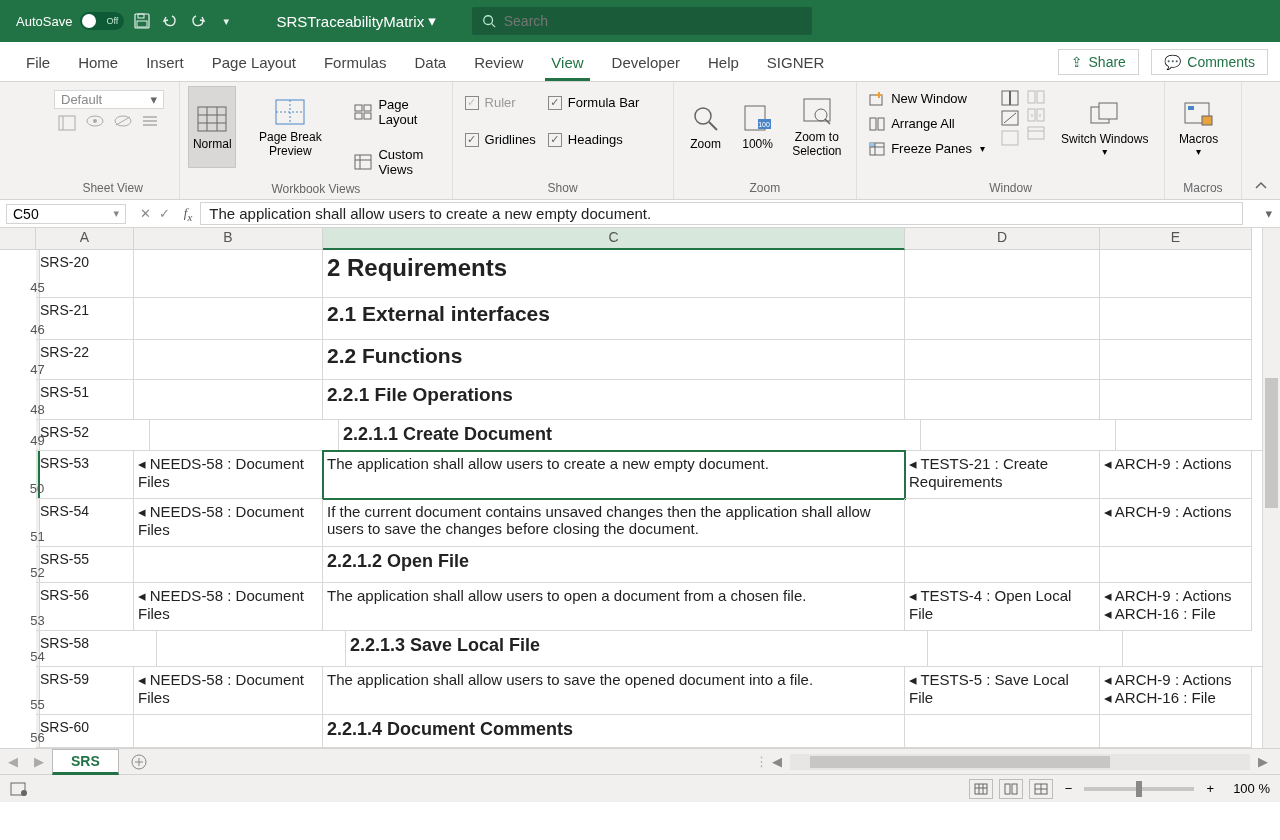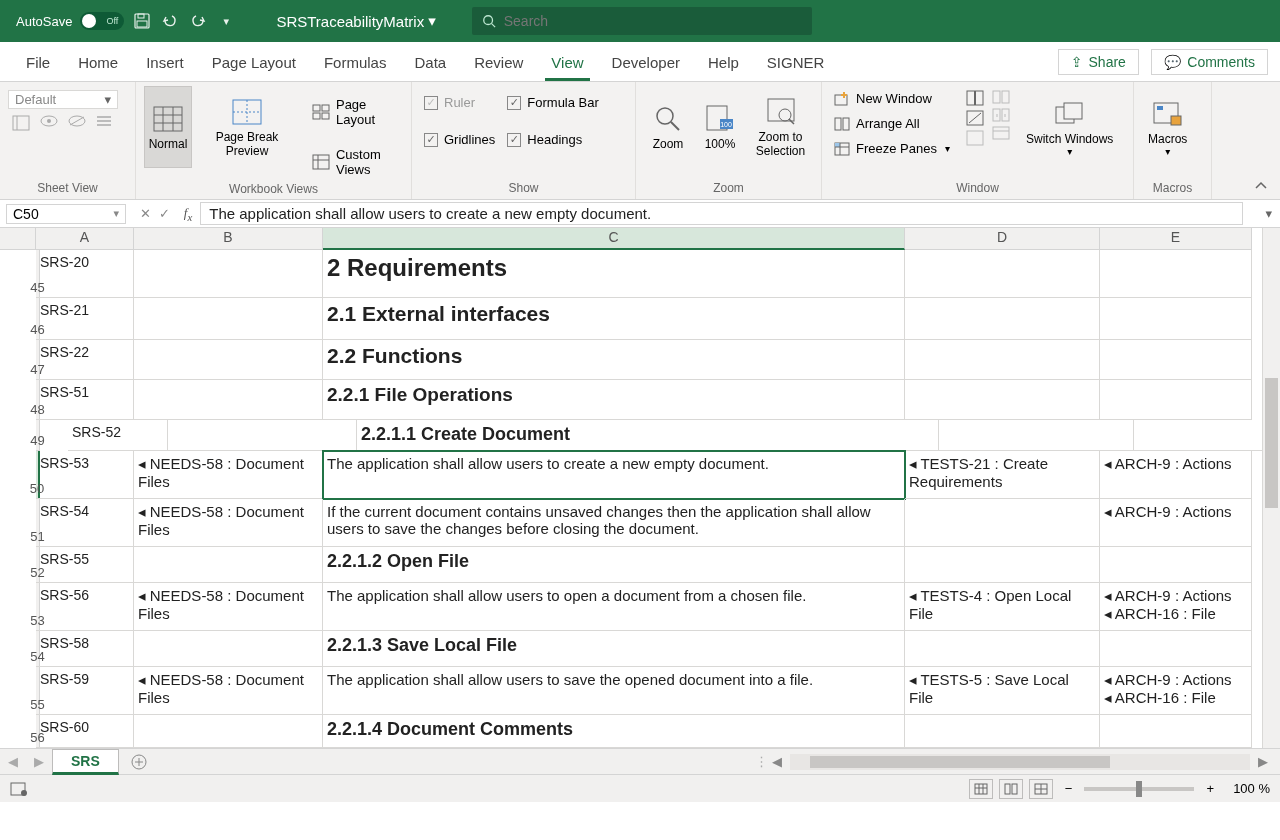--- a/index.html
+++ b/index.html
@@ -158,21 +158,21 @@
         <span>Share</span>
       </button>
     <button class="rbtn">
         <span>💬</span>
         <span>Comments</span>
       </button>
   </div>
 </div>
 
 <div class="ribbon">
-  <div class="ribbon-group" style="width:136px;">
+  <div class="ribbon-group" style="width:136px;margin-left:46px;">
     <div class="group-content" style="flex-direction:column; gap:6px; padding-top:4px;">
       <span class="dropdown">Default</span>
       <div style="display:flex; gap:10px; padding-left:4px; color:#888;">
         <span>
             <svg width="18" height="16">
               <rect x="1" y="1" width="16" height="14" fill="none" stroke="#aaa"></rect>
               <line x1="5" y1="1" x2="5" y2="15" stroke="#aaa"></line>
             </svg>
           </span>
         <span>
@@ -483,21 +483,21 @@
         <div class="cell" style="width: 152px; height: 40px; white-space: pre-wrap;"></div>
       </div>
       <div class="row">
         <div class="cell srs" style="width: 98px; height: 40px; white-space: pre-wrap;">SRS-51</div>
         <div class="cell" style="width: 189px; height: 40px; white-space: pre-wrap;"></div>
         <div class="cell h3" style="width: 582px; height: 40px; white-space: pre-wrap;">2.2.1 File Operations</div>
         <div class="cell" style="width: 195px; height: 40px; white-space: pre-wrap;"></div>
         <div class="cell" style="width: 152px; height: 40px; white-space: pre-wrap;"></div>
       </div>
       <div class="row">
-        <div class="cell srs" style="width: 100px; height: 31px; white-space: pre-wrap; margin-left: 32px;">SRS-52</div>
+        <div class="cell srs" style="width: 114px; height: 31px; white-space: pre-wrap;">SRS-52</div>
         <div class="cell" style="width: 189px; height: 31px; white-space: pre-wrap;"></div>
         <div class="cell h4" style="width: 582px; height: 31px; white-space: pre-wrap;">2.2.1.1 Create Document</div>
         <div class="cell" style="width: 195px; height: 31px; white-space: pre-wrap;"></div>
         <div class="cell" style="width: 152px; height: 31px; white-space: pre-wrap;"></div>
       </div>
       <div class="row">
         <div class="cell srs" style="width: 98px; height: 48px; white-space: pre-wrap;">SRS-53</div>
         <div class="cell" style="width: 189px; height: 48px; white-space: pre-wrap;">◂ NEEDS-58 : Document Files</div>
         <div class="cell selected" style="width: 582px; height: 48px; white-space: pre-wrap;">The application shall allow users to create a new empty document.</div>
         <div class="cell" style="width: 195px; height: 48px; white-space: pre-wrap;">◂ TESTS-21 : Create Requirements</div>
@@ -519,21 +519,21 @@
       </div>
       <div class="row">
         <div class="cell srs" style="width: 98px; height: 48px; white-space: pre-wrap;">SRS-56</div>
         <div class="cell" style="width: 189px; height: 48px; white-space: pre-wrap;">◂ NEEDS-58 : Document Files</div>
         <div class="cell" style="width: 582px; height: 48px; white-space: pre-wrap;">The application shall allow users to open a document from a chosen file.</div>
         <div class="cell" style="width: 195px; height: 48px; white-space: pre-wrap;">◂ TESTS-4 : Open Local File</div>
         <div class="cell" style="width: 152px; height: 48px; white-space: pre-wrap;">◂ ARCH-9 : Actions
 ◂ ARCH-16 : File</div>
       </div>
       <div class="row">
-        <div class="cell srs" style="width: 98px; height: 36px; white-space: pre-wrap;">SRS-58</div>
+        <div class="cell srs" style="width: 121px; height: 36px; white-space: pre-wrap;">SRS-58</div>
         <div class="cell" style="width: 189px; height: 36px; white-space: pre-wrap;"></div>
         <div class="cell h4" style="width: 582px; height: 36px; white-space: pre-wrap;">2.2.1.3 Save Local File</div>
         <div class="cell" style="width: 195px; height: 36px; white-space: pre-wrap;"></div>
         <div class="cell" style="width: 152px; height: 36px; white-space: pre-wrap;"></div>
       </div>
       <div class="row">
         <div class="cell srs" style="width: 98px; height: 48px; white-space: pre-wrap;">SRS-59</div>
         <div class="cell" style="width: 189px; height: 48px; white-space: pre-wrap;">◂ NEEDS-58 : Document Files</div>
         <div class="cell" style="width: 582px; height: 48px; white-space: pre-wrap;">The application shall allow users to save the opened document into a file.</div>
         <div class="cell" style="width: 195px; height: 48px; white-space: pre-wrap;">◂ TESTS-5 : Save Local File</div>

